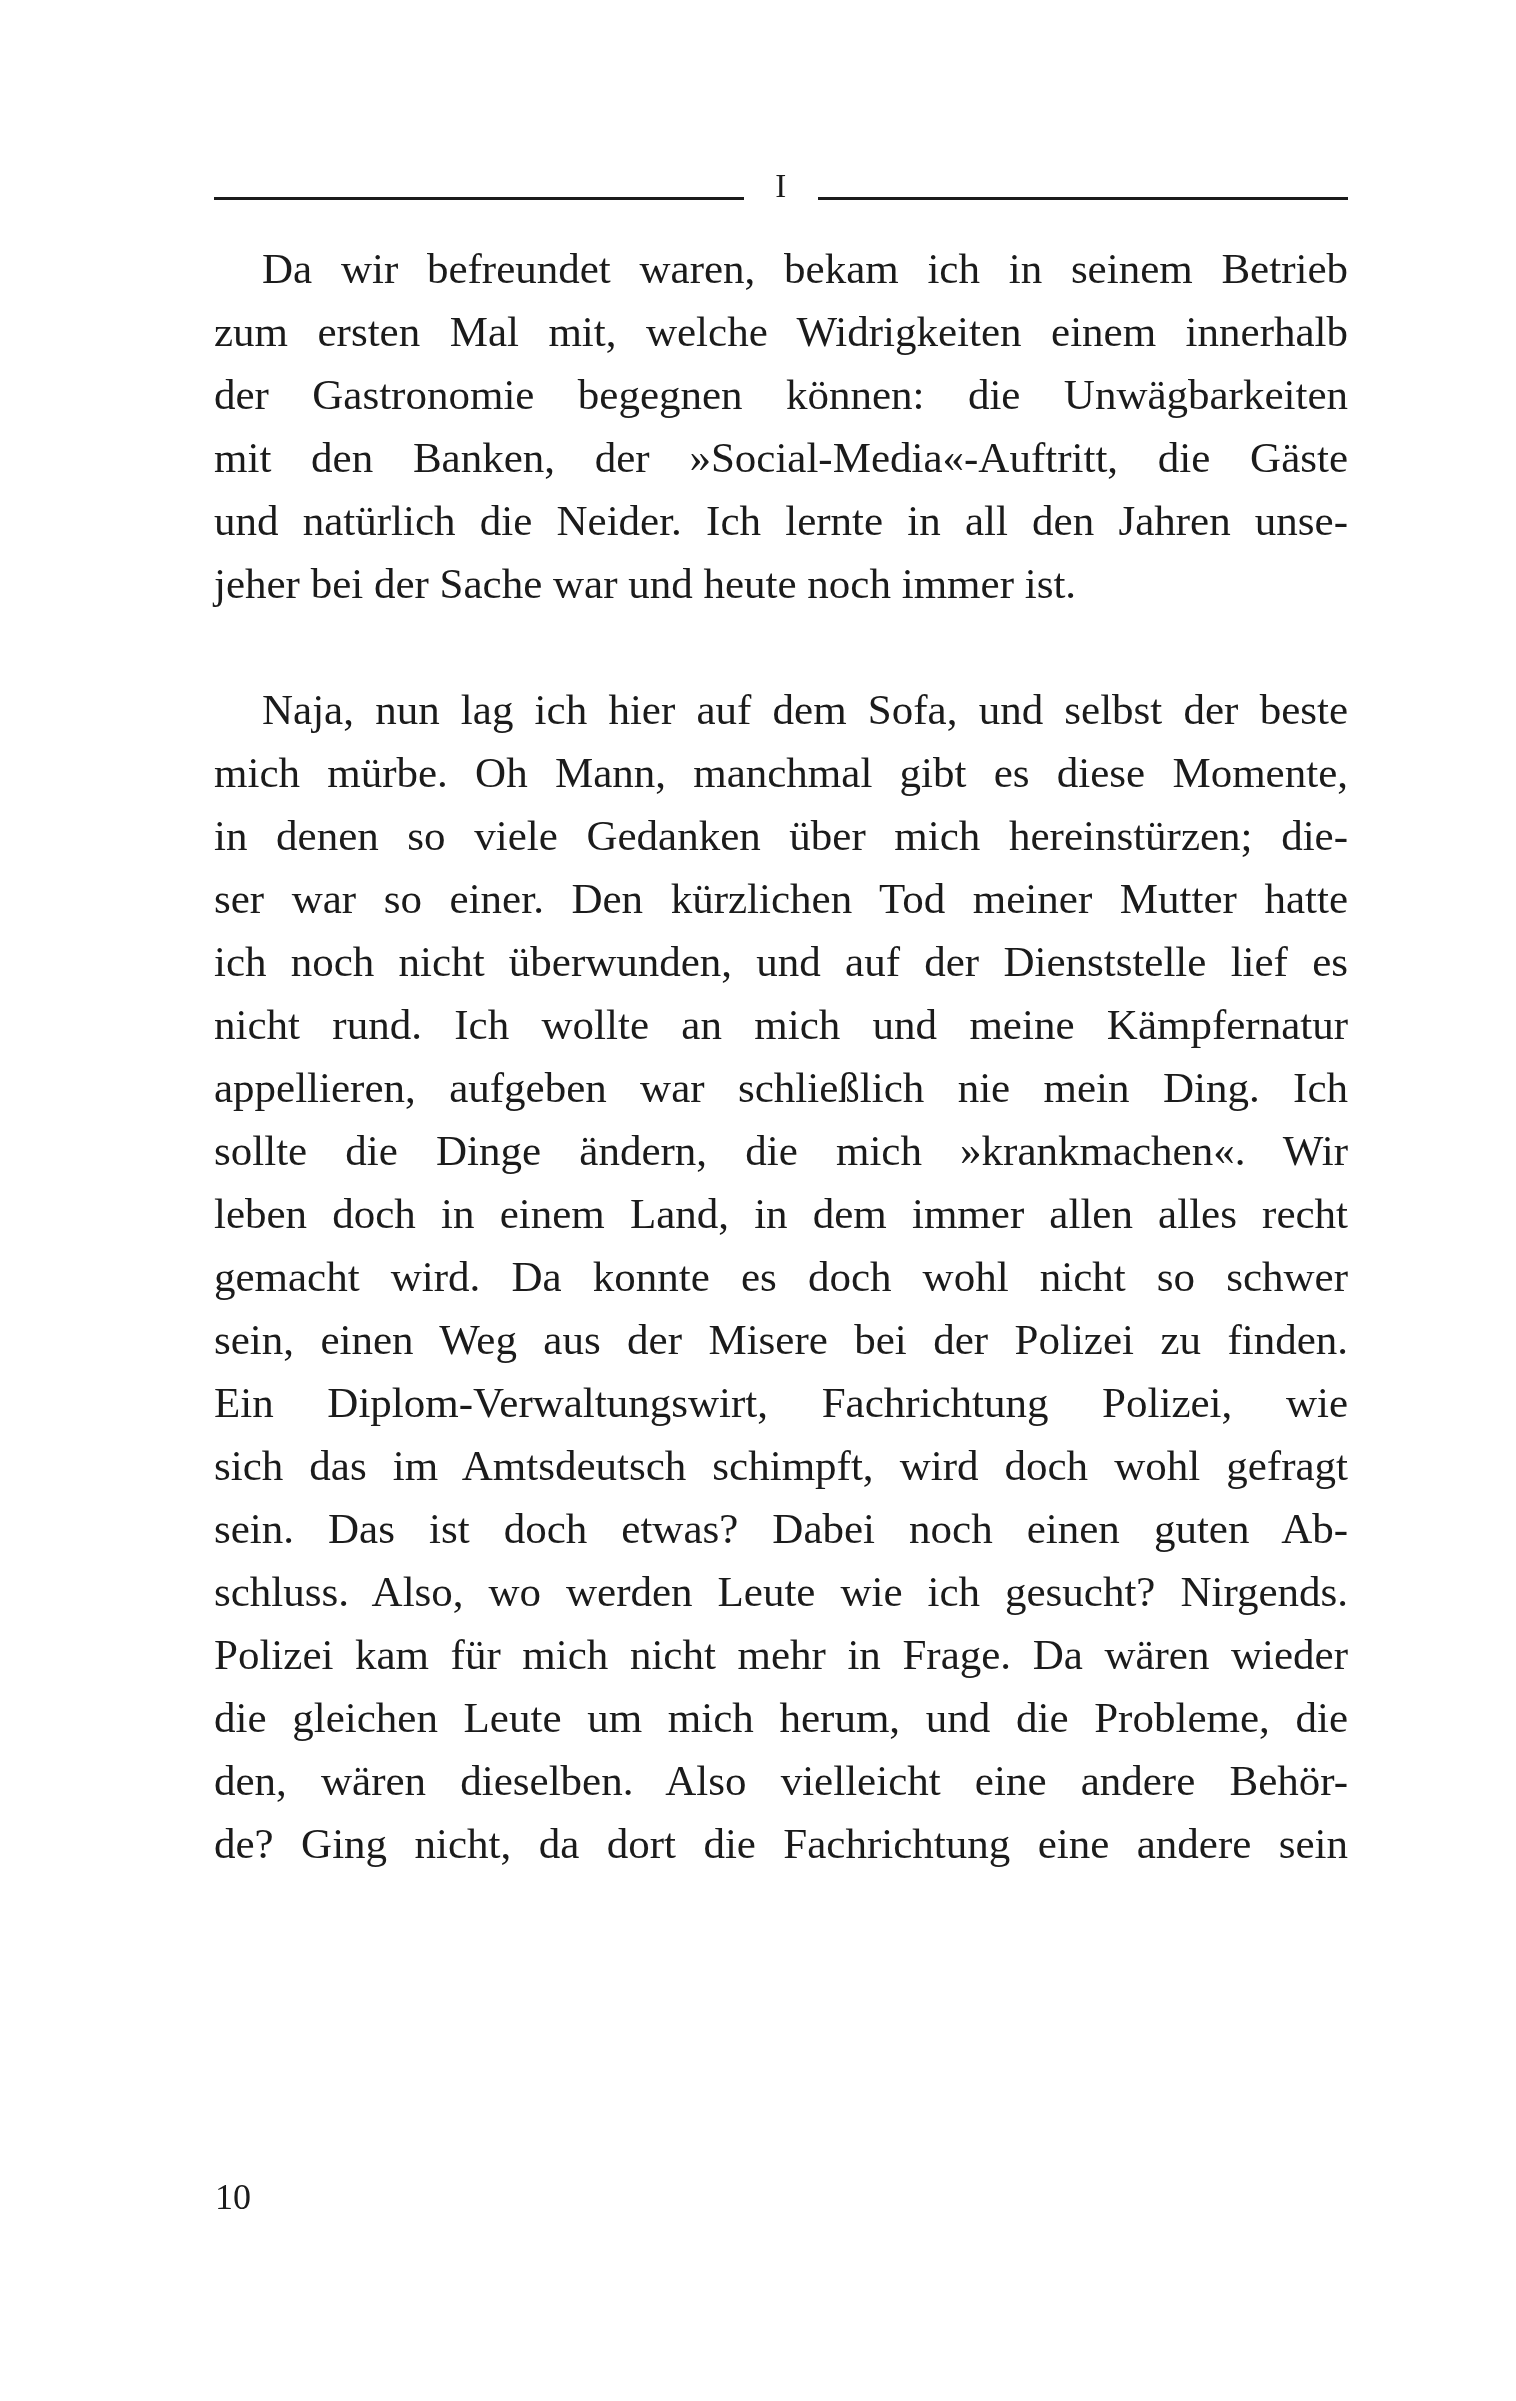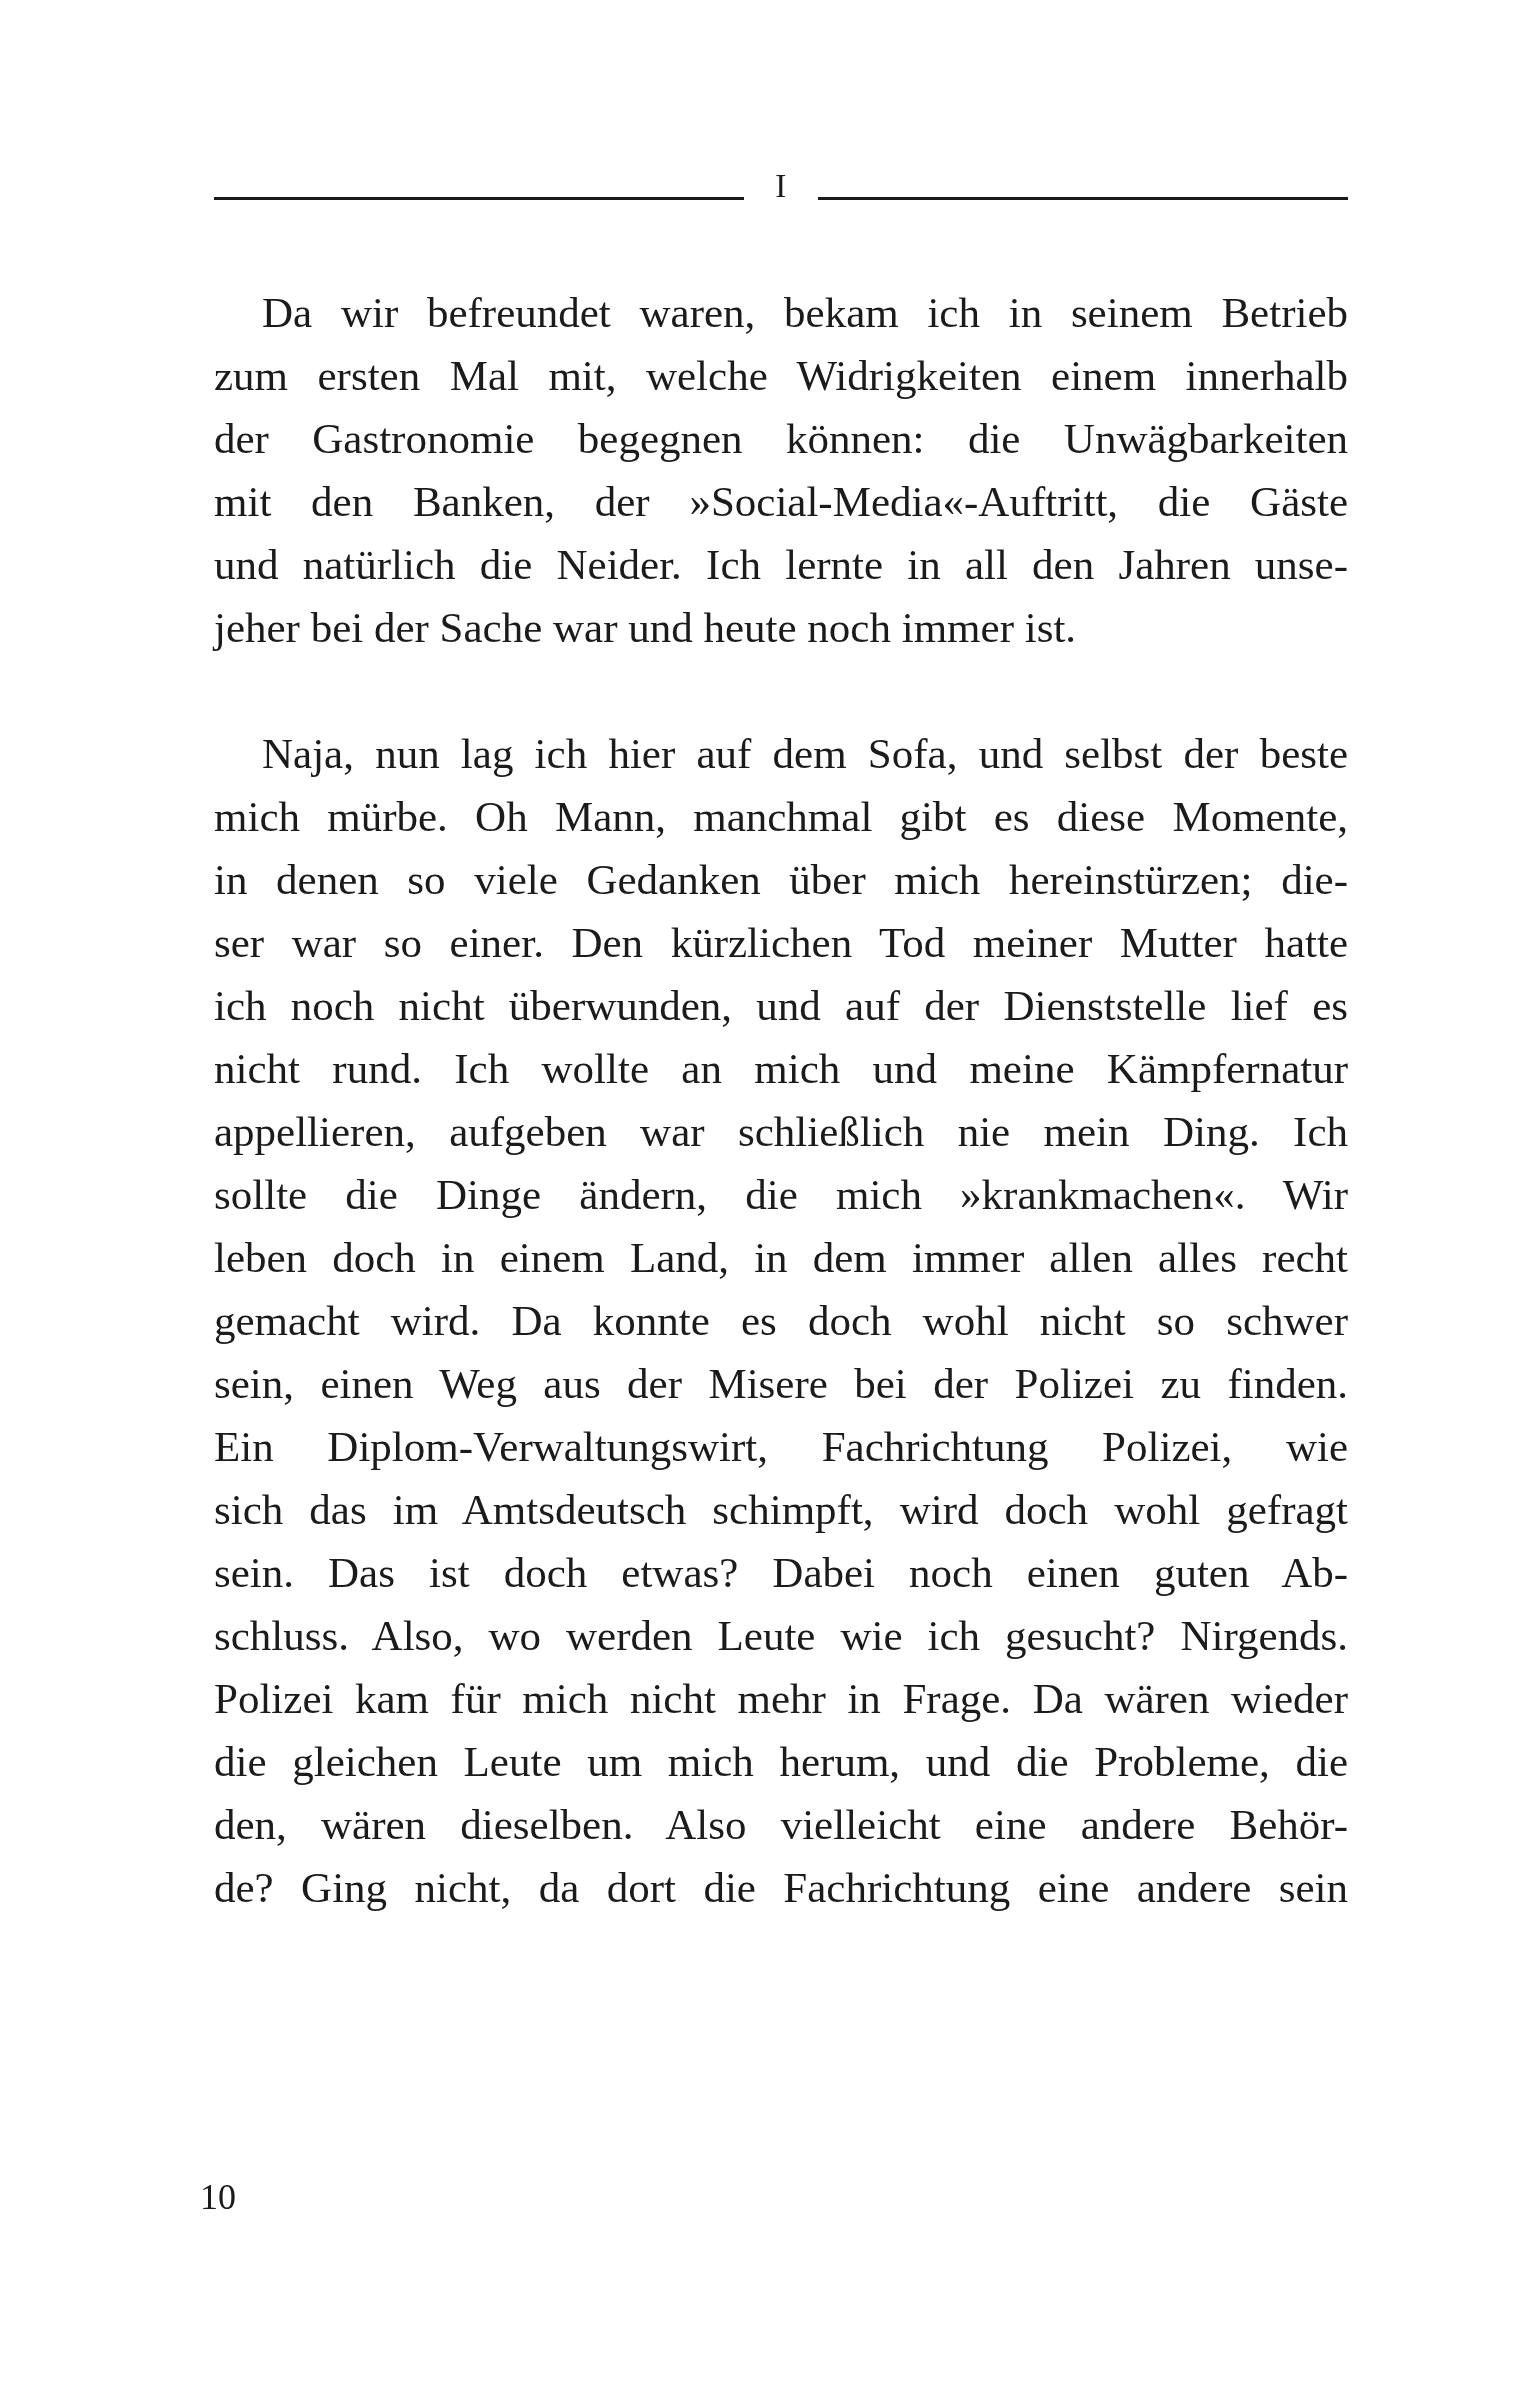--- a/index.html
+++ b/index.html
@@ -38,21 +38,20 @@
     letter-spacing: 0.5px;
   }
   
   .textblock {
     position: absolute;
     left: 214px;
     top: 237px;
     width: 1134px;
     font-size: 43px;
     line-height: 63px;
-    margin-top: 44px;
   }
   .para {
     margin: 0;
     padding: 0;
   }
   .para.gap-after {
     margin-bottom: 63px;
   }
   .line {
     display: block;
@@ -63,21 +62,21 @@
   .line.indent {
     text-indent: 48px;
   }
   .line.noj {
     text-align: right;
     text-align-last: left;
   }
   
   .folio {
     position: absolute;
-    left: 200px;
+    left: 215px;
     top: 2179px;
     font-size: 36px;
     line-height: 1;
   }
 </style>
 </head>
 <body>
 
 <div class="page">
 

